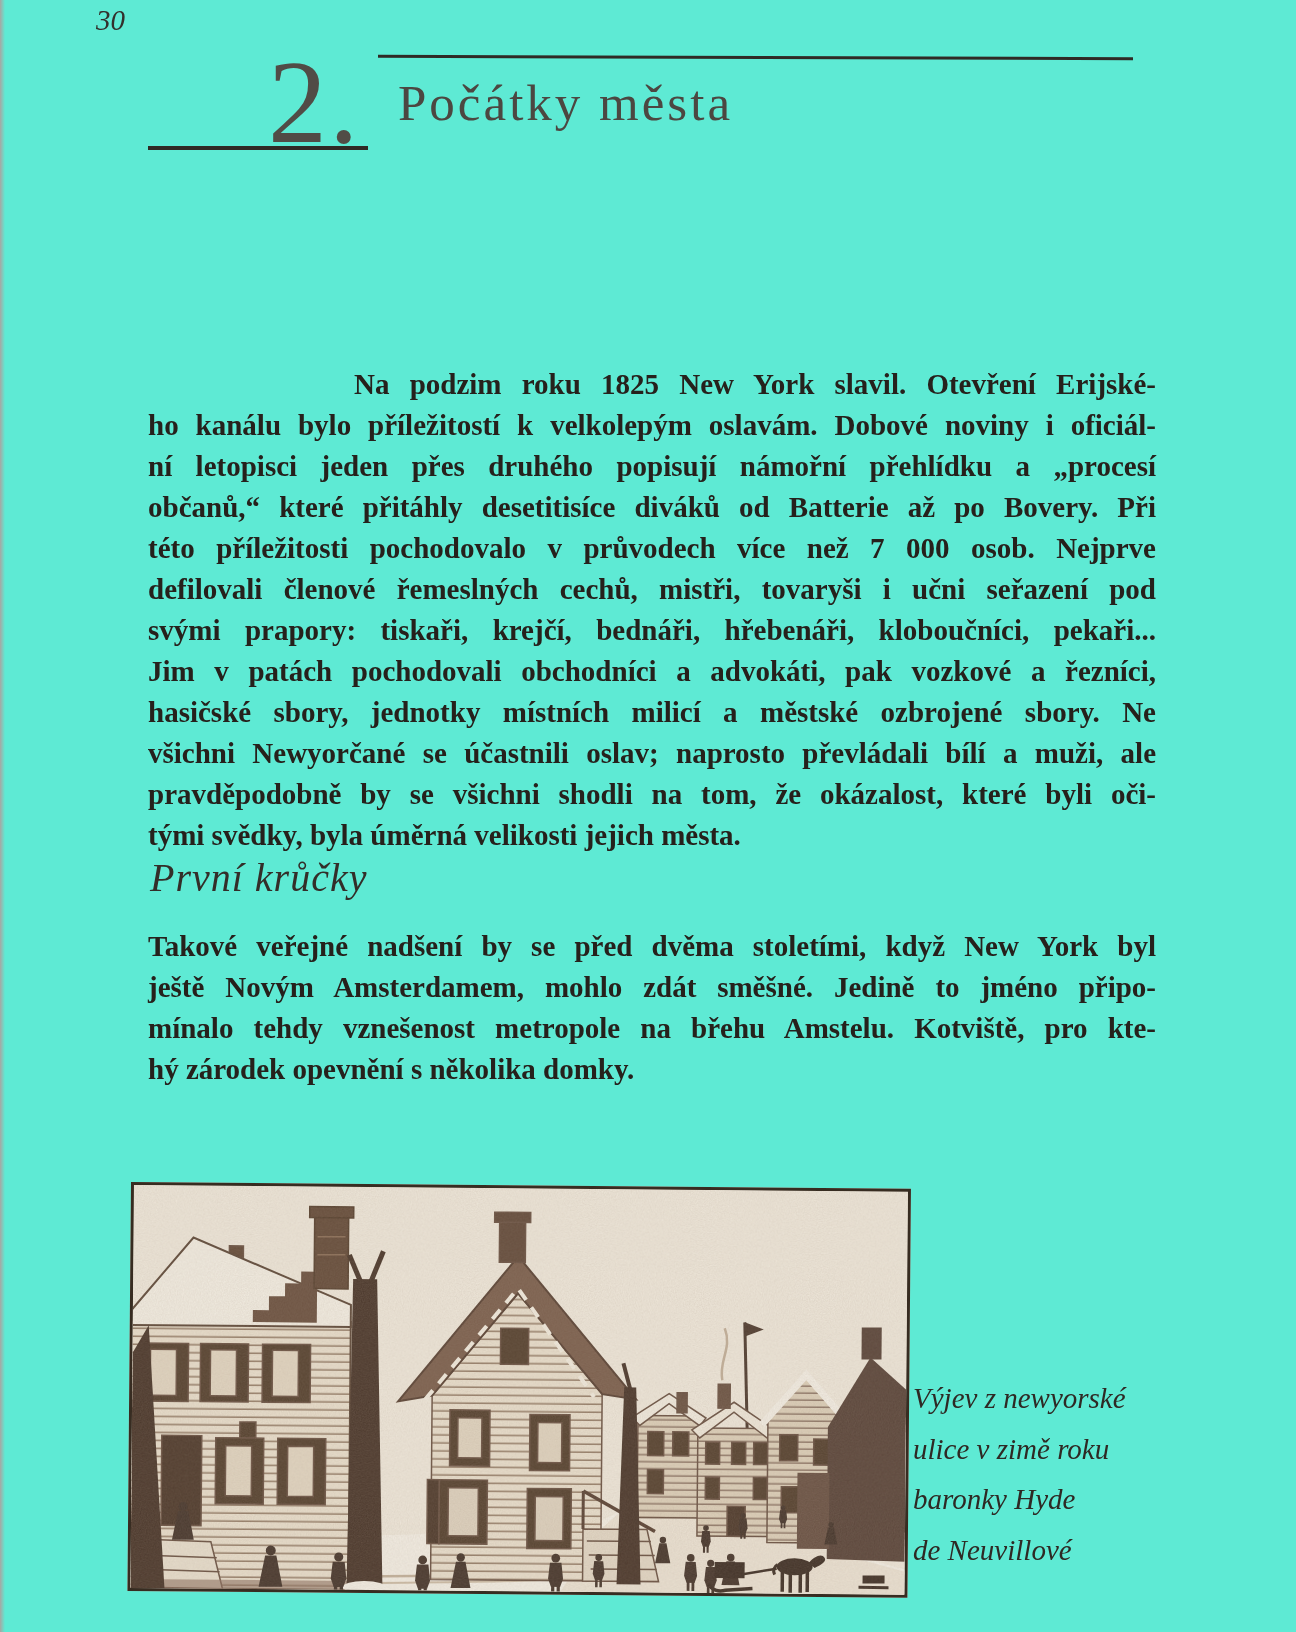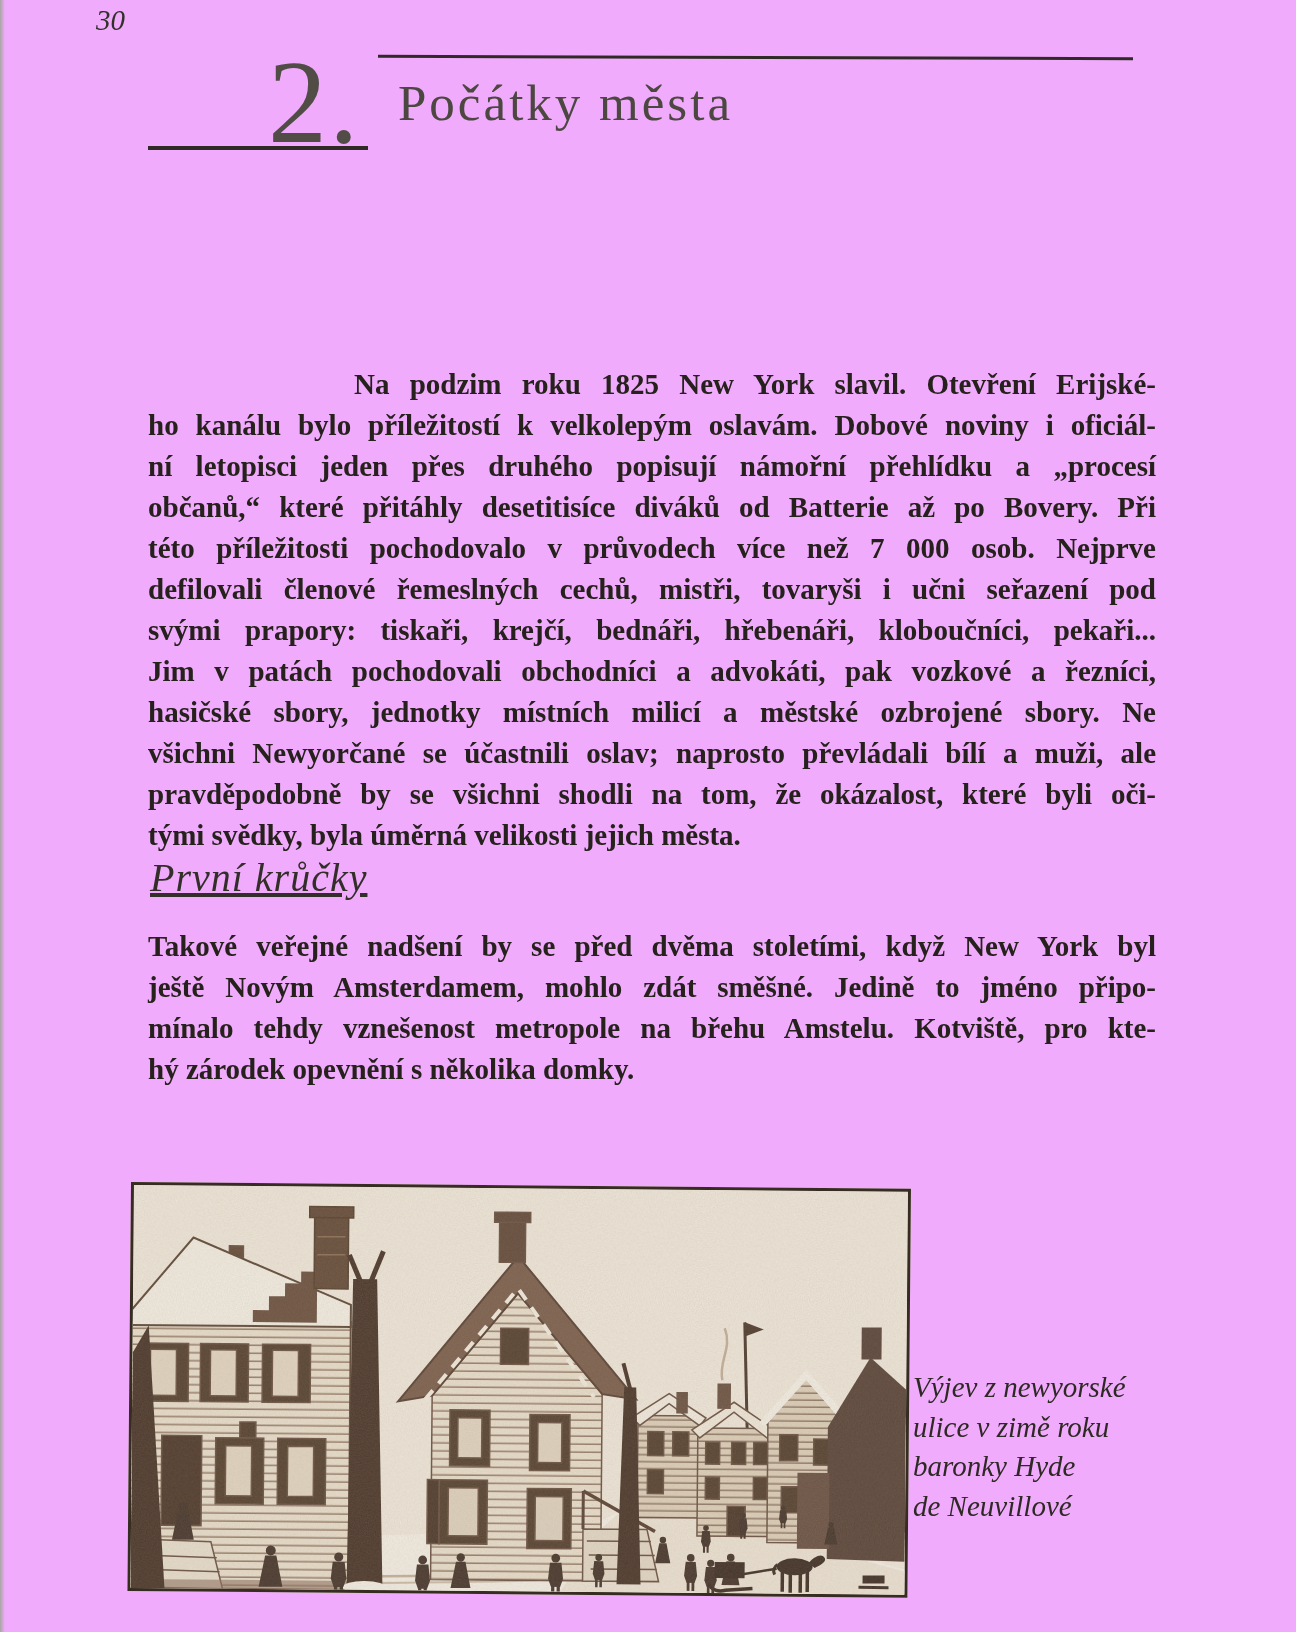--- a/index.html
+++ b/index.html
@@ -1,20 +1,20 @@
 <!DOCTYPE html>
 <html><head>
 <meta charset="utf-8">
 <style>
   html,body{margin:0;padding:0;background:#d8d8d4;}
   .page{
     position:relative;
     width:1296px;height:1632px;
     margin:0 auto;
-    background:#f0abfc;
+    background:#5eead4;
     font-family:"Liberation Serif", serif;
     color:#2b2520;
     overflow:hidden;
   }
   .scan-edge{position:absolute;left:0;top:0;width:5px;height:100%;
     background:linear-gradient(90deg,#a8a6a2,rgba(255,255,255,0));}
   .page-number{position:absolute;left:96px;top:4px;font-size:29px;font-style:italic;color:#33302c;}
 
   
   .rule-top{position:absolute;left:378px;top:56px;width:755px;height:3px;background:#2f2a25;transform:rotate(0.18deg);}
@@ -23,31 +23,31 @@
   .chapter-title{position:absolute;left:398px;top:78px;margin:0;font-size:51px;line-height:1;
     font-weight:normal;color:#4c4741;letter-spacing:3px;}
 
   
   .para{position:absolute;left:148px;width:1008px;font-size:29px;line-height:41px;color:#26211c;}
   .para .line{text-align:justify;text-align-last:justify;height:41px;overflow:visible;font-weight:bold;}
   .para .line:last-child{text-align-last:left;}
   .para1{top:364px;}
   .para1 .line:first-child{padding-left:206px;}
   .section-heading{position:absolute;left:150px;top:854px;margin:0;font-size:40px;line-height:1.2;
-    font-weight:normal;font-style:italic;color:#332e29;letter-spacing:1px;text-decoration:underline;}
+    font-weight:normal;font-style:italic;color:#332e29;letter-spacing:1px;}
   .para2{top:926px;}
 
   
   .figure{position:absolute;left:131px;top:1182px;width:780px;height:409px;
     border:3px solid #372c21;box-sizing:border-box;background:#efe8db;
     transform:rotate(0.5deg);transform-origin:0 0;overflow:hidden;}
   .figure svg{display:block;width:100%;height:100%;}
   .caption{position:absolute;left:913px;top:1368px;width:240px;
     font-size:29px;line-height:39.5px;font-style:italic;color:#2e2924;}
-  .caption .line{text-align:left;}
+  .caption .line{text-align:left;margin-top:11px;}
 </style>
 </head>
 <body>
 
 <div class="page">
   <div class="scan-edge"></div>
 
   <div class="page-number">30</div>
 
   <div class="rule-top"></div>

